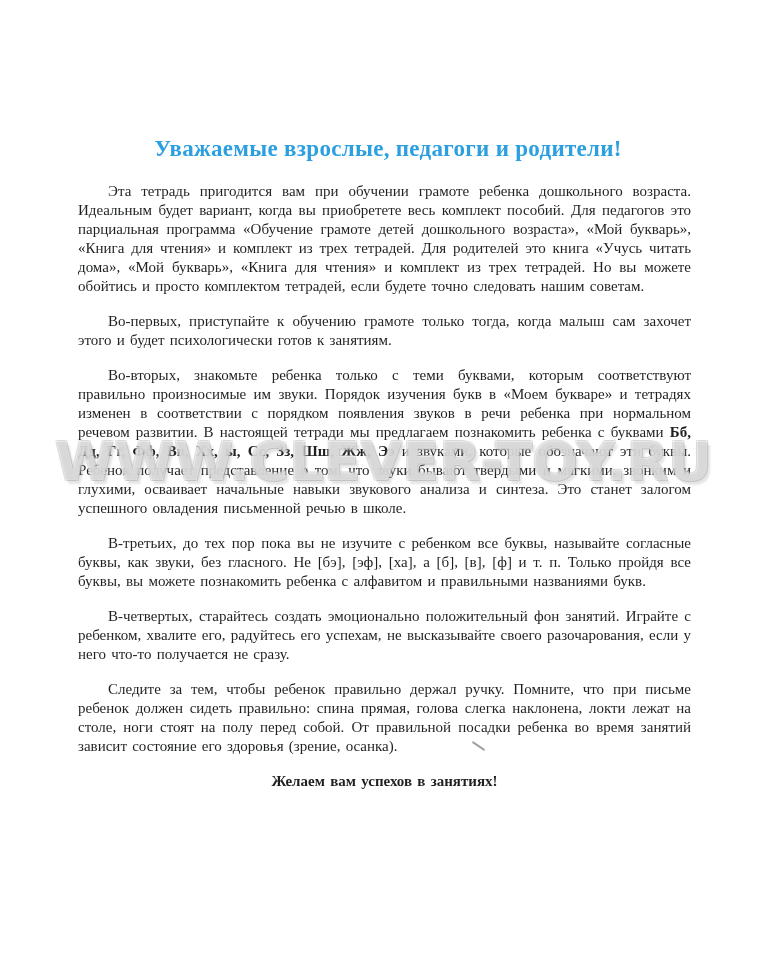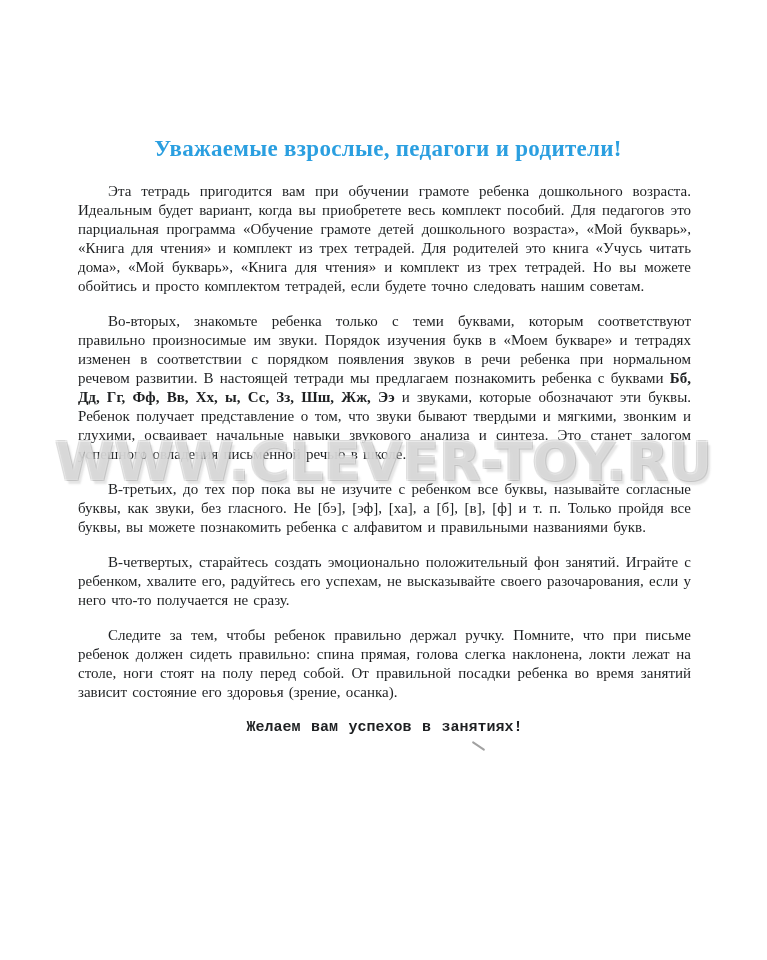--- a/index.html
+++ b/index.html
@@ -37,21 +37,20 @@
   .body-text p {
     margin: 16px;
     text-indent: 30px;
   }
   .closing-line {
     margin-top: 21px;
     text-align: center;
     font-size: 15px;
     font-weight: bold;
     text-indent: 0 !important;
-    font-family: Liberation Mono, monospace;
   }
   .watermark {
     position: absolute;
     top: 430px;
     left: 0;
     width: 100%;
     text-align: center;
     white-space: nowrap;
     pointer-events: none;
     font-family: "DejaVu Sans", sans-serif;
@@ -83,20 +82,21 @@
 <body>
 
 <div class="page">
 
   <h1 class="page-title">Уважаемые взрослые, педагоги и родители!</h1>
 
   <div class="body-text">
 
     <p>Эта тетрадь пригодится вам при обучении грамоте ребенка дошкольного возраста. Идеальным будет вариант, когда вы приобретете весь комплект пособий. Для педагогов это парциальная программа «Обучение грамоте детей дошкольного возраста», «Мой букварь», «Книга для чтения» и комплект из трех тетрадей. Для родителей это книга «Учусь читать дома», «Мой букварь», «Книга для чтения» и комплект из трех тетрадей. Но вы можете обойтись и просто комплектом тетрадей, если будете точно следовать нашим советам.</p>
 
+    <p>Во-первых, приступайте к обучению грамоте только тогда, когда малыш сам захочет этого и будет психологически готов к занятиям.</p>
 
     <p><span>Во-вторых, знакомьте ребенка только с теми буквами, которым соответствуют правильно произносимые им звуки. Порядок изучения букв в «Моем букваре» и тетрадях изменен в соответствии с порядком появления звуков в речи ребенка при нормальном речевом развитии. В настоящей тетради мы предлагаем познакомить ребенка с буквами </span><b>Бб, Дд, Гг, Фф, Вв, Хх, ы, Сс, Зз, Шш, Жж, Ээ</b><span> и звуками, которые обозначают эти буквы. Ребенок получает представление о том, что звуки бывают твердыми и мягкими, звонким и глухими, осваивает начальные навыки звукового анализа и синтеза. Это станет залогом успешного овладения письменной речью в школе.</span></p>
 
     <p>В-третьих, до тех пор пока вы не изучите с ребенком все буквы, называйте согласные буквы, как звуки, без гласного. Не [бэ], [эф], [ха], а [б], [в], [ф] и т. п. Только пройдя все буквы, вы можете познакомить ребенка с алфавитом и правильными названиями букв.</p>
 
     <p>В-четвертых, старайтесь создать эмоционально положительный фон занятий. Играйте с ребенком, хвалите его, радуйтесь его успехам, не высказывайте своего разочарования, если у него что-то получается не сразу.</p>
 
 
     <p>Следите за тем, чтобы ребенок правильно держал ручку. Помните, что при письме ребенок должен сидеть правильно: спина прямая, голова слегка наклонена, локти лежат на столе, ноги стоят на полу перед собой. От правильной посадки ребенка во время занятий зависит состояние его здоровья (зрение, осанка).</p>
 

